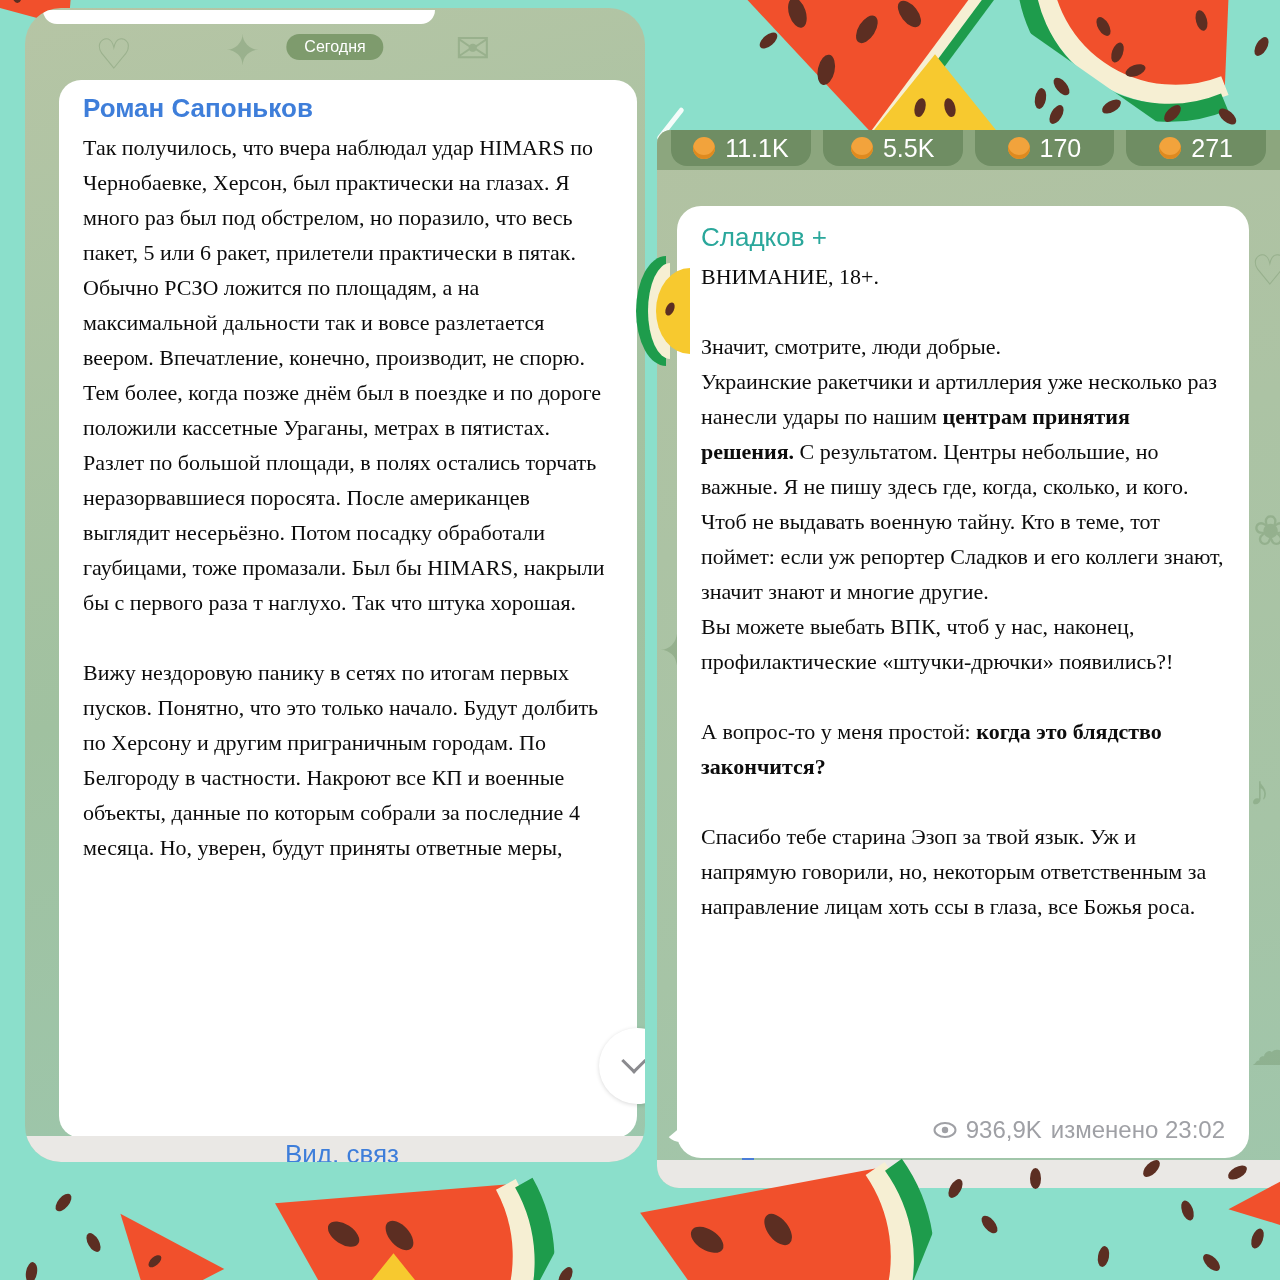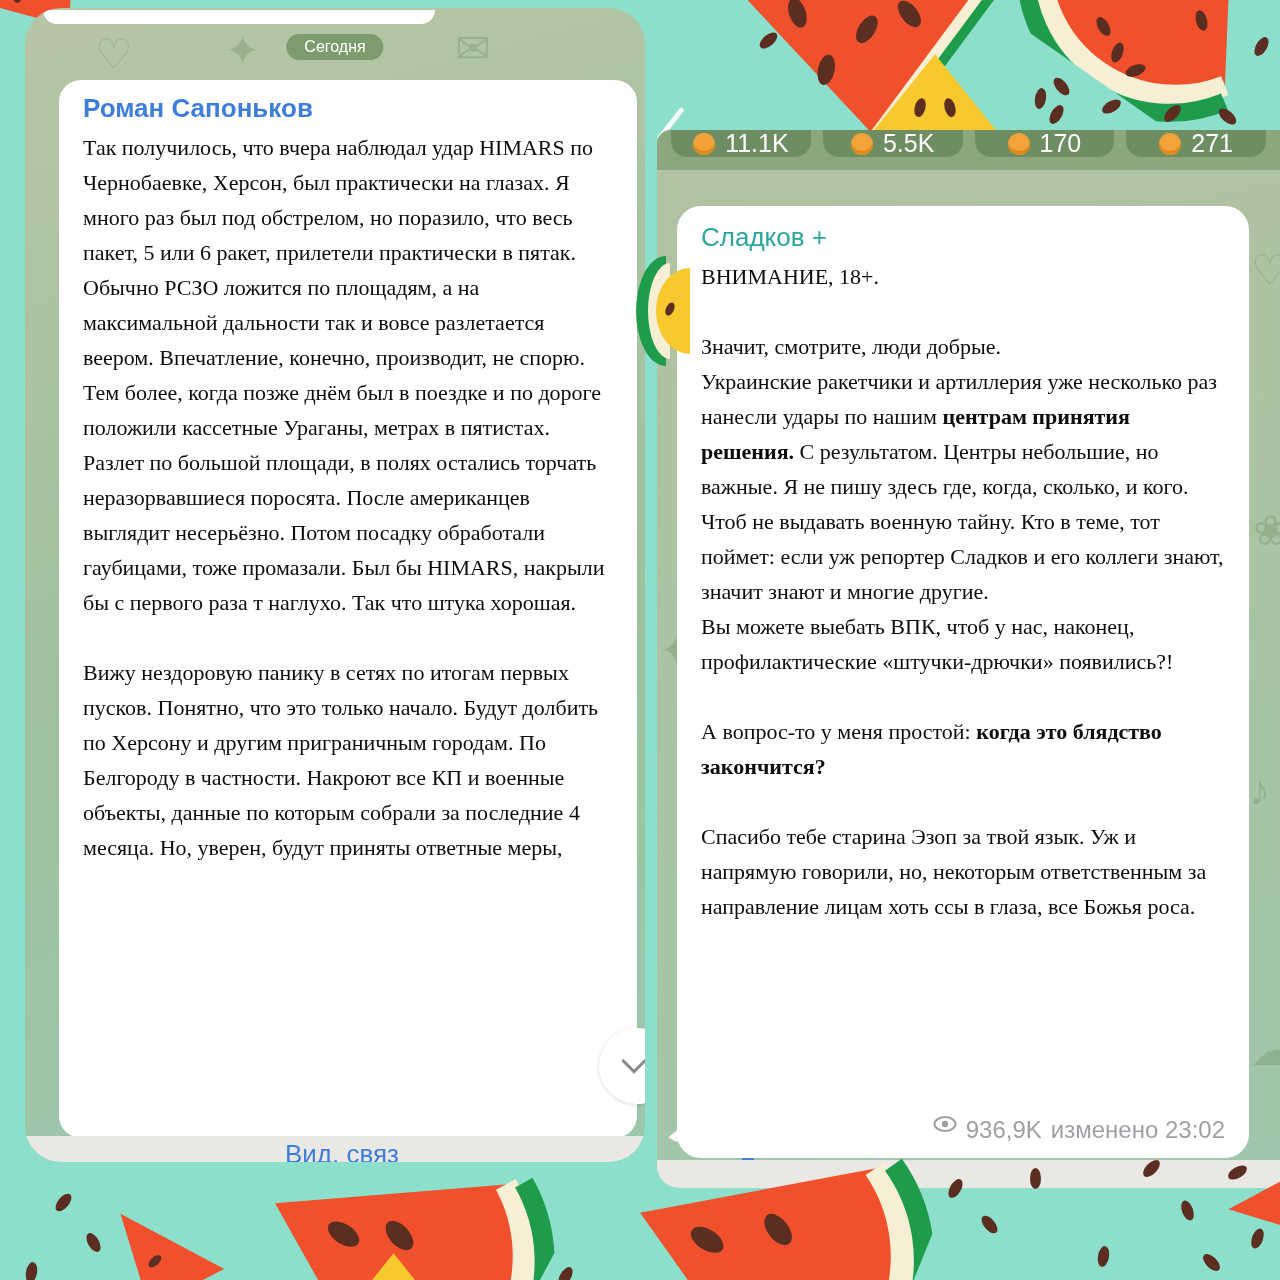--- a/index.html
+++ b/index.html
@@ -39,30 +39,30 @@
     background:var(--chip-green);color:#fff;font-size:16px;padding:4px 18px;border-radius:18px;}
   .bubble{position:absolute;background:#fff;}
   .bubble-left{left:17px;top:72px;width:578px;height:1058px;border-radius:22px;padding:13px 24px;overflow:hidden;margin-left:17px;}
   .bubble-right{left:20px;top:48px;width:572px;height:952px;border-radius:24px;padding:16px 24px;overflow:hidden;z-index:2;margin-top:28px;}
   .tail{position:absolute;left:6px;top:990px;width:26px;height:22px;background:#fff;
     clip-path:polygon(100% 0,100% 100%,0 100%);border-bottom-left-radius:18px;z-index:1;}
   .sender{font-size:26px;font-weight:700;margin-bottom:6px;}
   .sender.blue{color:var(--name-blue);} .sender.teal{color:var(--name-teal);font-weight:500;}
   .msg{font-size:22px;line-height:35px;font-family:Liberation Serif, serif;}
   .para{margin:0;} .para.spacer{margin-top:35px;} .b{font-weight:700;}
-  .msg-footer{position:absolute;right:24px;bottom:14px;display:flex;align-items:flex-start;gap:9px;
+  .msg-footer{position:absolute;right:24px;bottom:14px;display:flex;align-items:center;gap:9px;
     color:var(--footer-gray);font-size:24px;}
   .bottom-bar{position:absolute;left:0;right:0;bottom:0;background:var(--gray-bar);overflow:hidden;}
   .shot-left .bottom-bar{height:26px;} .shot-right .bottom-bar{height:28px;}
   .partial-link{position:absolute;left:260px;top:3px;color:var(--name-blue);font-size:26px;white-space:nowrap;}
   .blue-tip{position:absolute;left:85px;bottom:26px;width:12px;height:10px;border-radius:6px 6px 0 0;background:#4A7DD8;}
   
   .reaction-bar{position:absolute;left:0;right:0;top:0;height:40px;background:var(--bar-green);
     display:flex;gap:12px;padding:0 14px;z-index:3;}
-  .pill{flex:1;height:27px;background:var(--pill-green);border-radius:0 0 16px 16px;
+  .pill{flex:1;height:36px;background:var(--pill-green);border-radius:0 0 16px 16px;
     display:flex;align-items:center;justify-content:center;gap:10px;color:#fff;font-size:25px;}
   .emoji-dot{width:22px;height:22px;border-radius:50%;background:#F2A33C;box-shadow:inset 0 -4px 0 #DE8A1F;}
   
   .scroll-btn{position:absolute;right:-30px;bottom:58px;width:76px;height:76px;border-radius:50%;
     background:#fff;box-shadow:0 1px 4px rgba(0,0,0,.15);}
   .chevron{position:absolute;left:26px;top:24px;width:18px;height:18px;
     border-right:3px solid #8A8A8E;border-bottom:3px solid #8A8A8E;transform:rotate(45deg);}
   .eye-icon{display:inline-block;}
 </style>
 </head>

